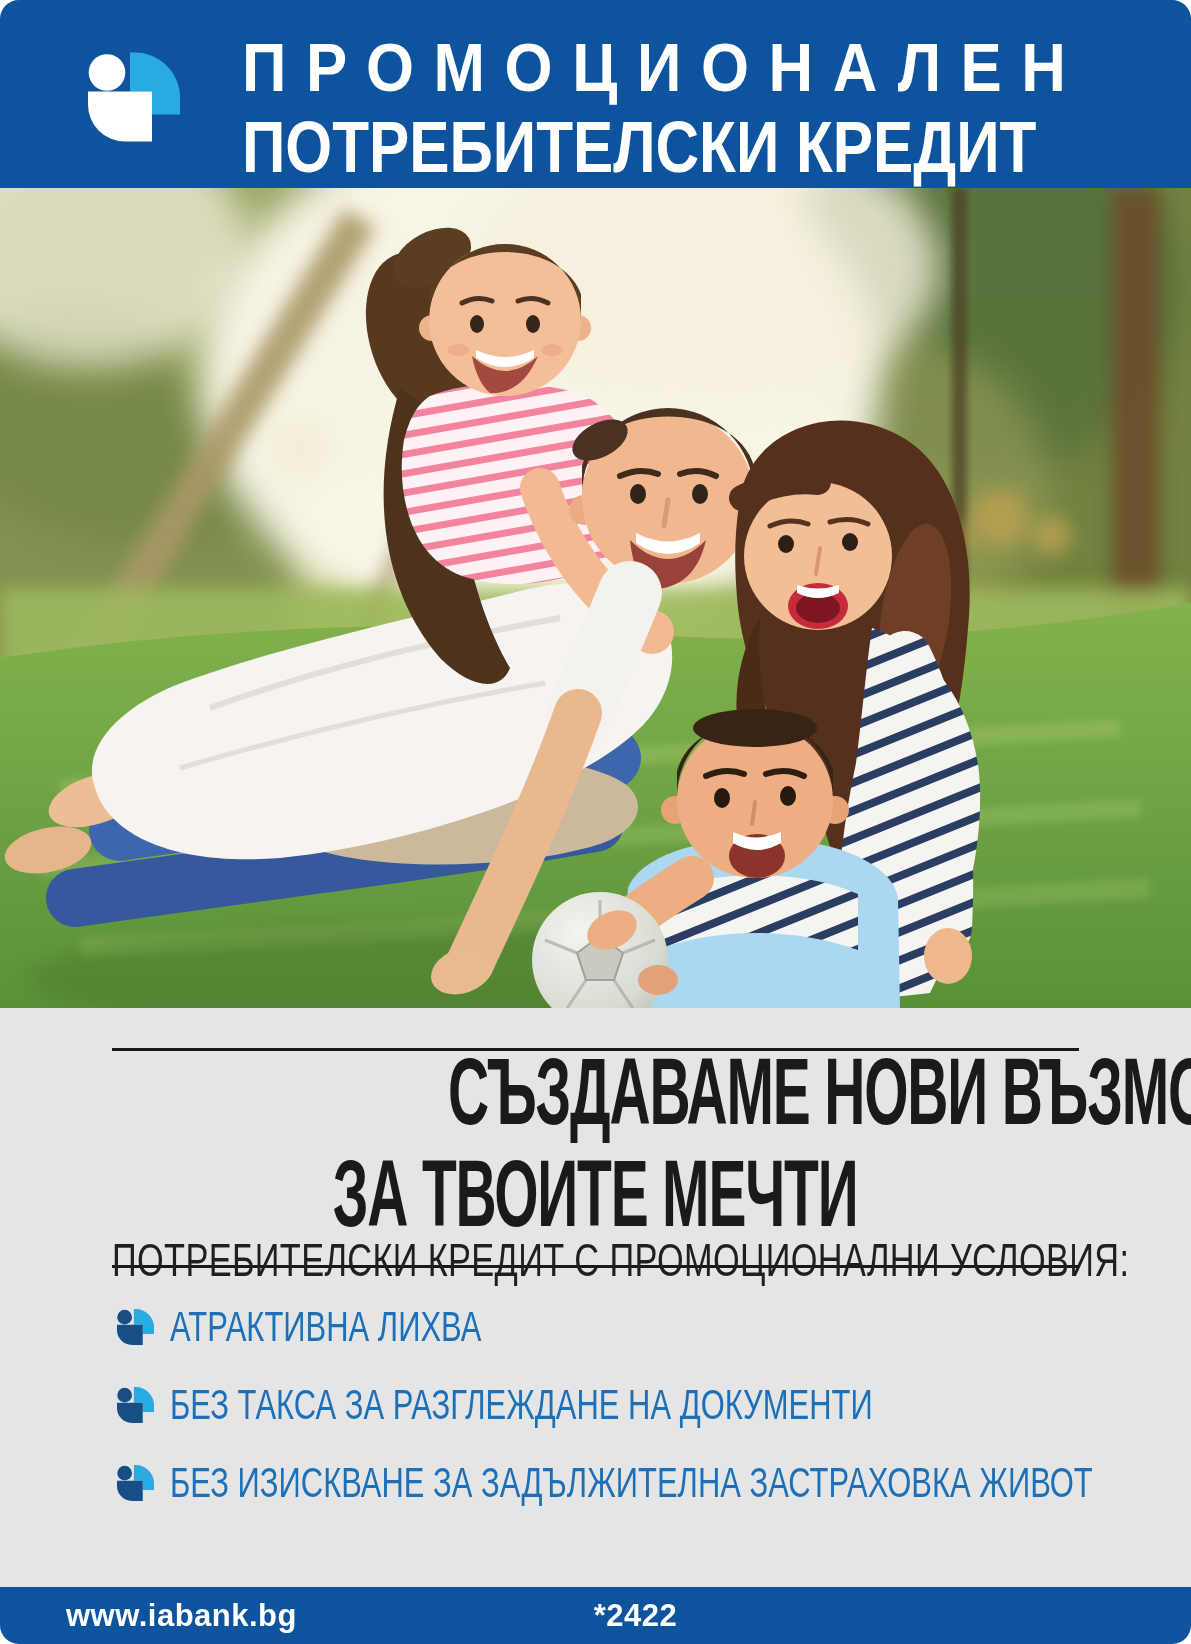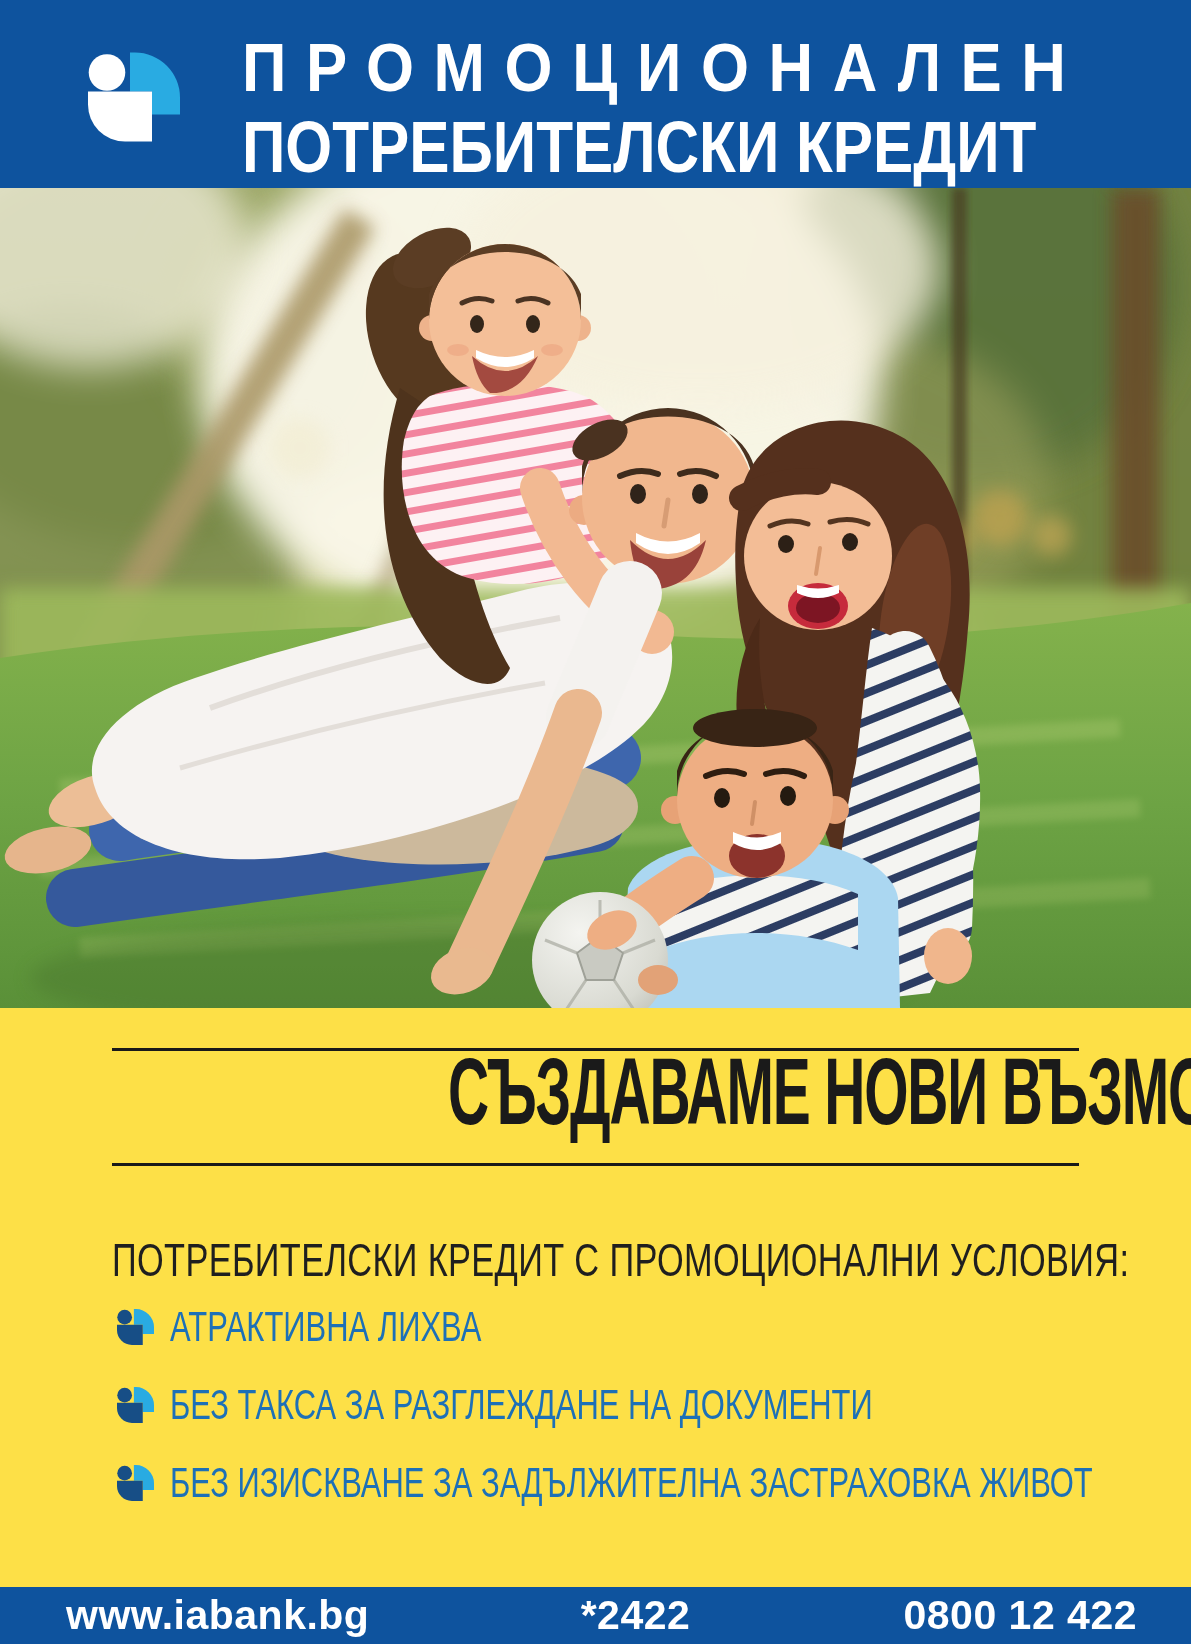--- a/index.html
+++ b/index.html
@@ -1,18 +1,18 @@
 <!DOCTYPE html>
 <html lang="bg"><head>
 <meta charset="utf-8">
 <style>
   html,body{margin:0;padding:0;background:#ffffff;}
   .page{
     position:relative;width:1191px;height:1644px;overflow:hidden;
-    background:#fde047;font-family:"Liberation Sans", sans-serif;
+    background:#e5e5e5;font-family:"Liberation Sans", sans-serif;border-radius:19px;
   }
   
   .header{
     position:absolute;left:0;top:0;width:1191px;height:188px;
     background:#0e539e;
   }
   .logo{position:absolute;left:88px;top:52px;width:92px;height:90px;}
   .header-text{position:absolute;left:242px;top:34px;color:#ffffff;}
   .header-line1{
     font-size:63px;font-weight:bold;line-height:1;letter-spacing:20px;
@@ -50,21 +50,21 @@
     color:#1d70b7;font-size:43px;font-weight:400;white-space:nowrap;
     transform:scale(0.72,1);transform-origin:left center;letter-spacing:0px;
   }
   
   .footer{
     position:absolute;left:0;top:1587px;width:1191px;height:57px;
     background:#0e539e;color:#ffffff;
   }
   .footer .f-item{
     position:absolute;top:0;height:57px;display:flex;align-items:center;
-    font-size:41px;font-weight:bold;letter-spacing:0.5px;white-space:nowrap;
+    font-size:31px;font-weight:bold;letter-spacing:0.5px;white-space:nowrap;
   }
   .f-site{left:66px;}
   .f-star{left:50%;transform:translateX(-50%);margin-left:40px;}
   .f-phone{right:54px;}
 </style>
 </head>
 <body>
 
 <div class="page">
 
@@ -252,20 +252,21 @@
       <circle cx="600" cy="772" r="68" fill="url(#ballG)"></circle>
       <path d="M600,748 L623,765 L614,792 L586,792 L577,765 Z" fill="#c9cac2" stroke="#9fa198" stroke-width="2"></path>
       <path d="M600,748 L600,712 M623,765 L655,752 M614,792 L634,822 M586,792 L566,822 M577,765 L545,752" stroke="#a8aaa0" stroke-width="3" opacity="0.7" fill="none"></path>
       <ellipse cx="612" cy="742" rx="26" ry="18" fill="#eeae83" transform="rotate(-25 612 742)"></ellipse>
       <ellipse cx="658" cy="792" rx="20" ry="15" fill="#e2a277"></ellipse>
     </svg>
   </div>
 
   <div class="headline">
     <div class="hl-line"><span>СЪЗДАВАМЕ НОВИ ВЪЗМОЖНОСТИ</span></div>
+    <div class="hl-line"><span>ЗА ТВОИТЕ МЕЧТИ</span></div>
   </div>
 
   <div class="subheading">ПОТРЕБИТЕЛСКИ КРЕДИТ С ПРОМОЦИОНАЛНИ УСЛОВИЯ:</div>
 
   <div class="benefits">
 
     <div class="benefit">
       <svg class="b-icon" viewBox="0 0 92 89" aria-hidden="true">
         <circle cx="19" cy="20" r="18.3" fill="#174e86"></circle>
         <path d="M42,0 L47,0 A45,45 0 0 1 92,45 L92,62 L64,62 L64,39 L42,39 Z" fill="#29abe2"></path>
@@ -290,16 +291,15 @@
         <path d="M0,39 L64,39 L64,89 L37,89 A37,37 0 0 1 0,52 Z" fill="#174e86"></path>
       </svg>
       <span class="b-label">БЕЗ ИЗИСКВАНЕ ЗА ЗАДЪЛЖИТЕЛНА ЗАСТРАХОВКА ЖИВОТ</span>
     </div>
 
   </div>
 
   <div class="footer">
     <span class="f-item f-site">www.iabank.bg</span>
     <span class="f-item f-star">*2422</span>
-    <span class="f-item f-phone">0800 12 422</span>
   </div>
 
 </div>
 
 </body></html>

